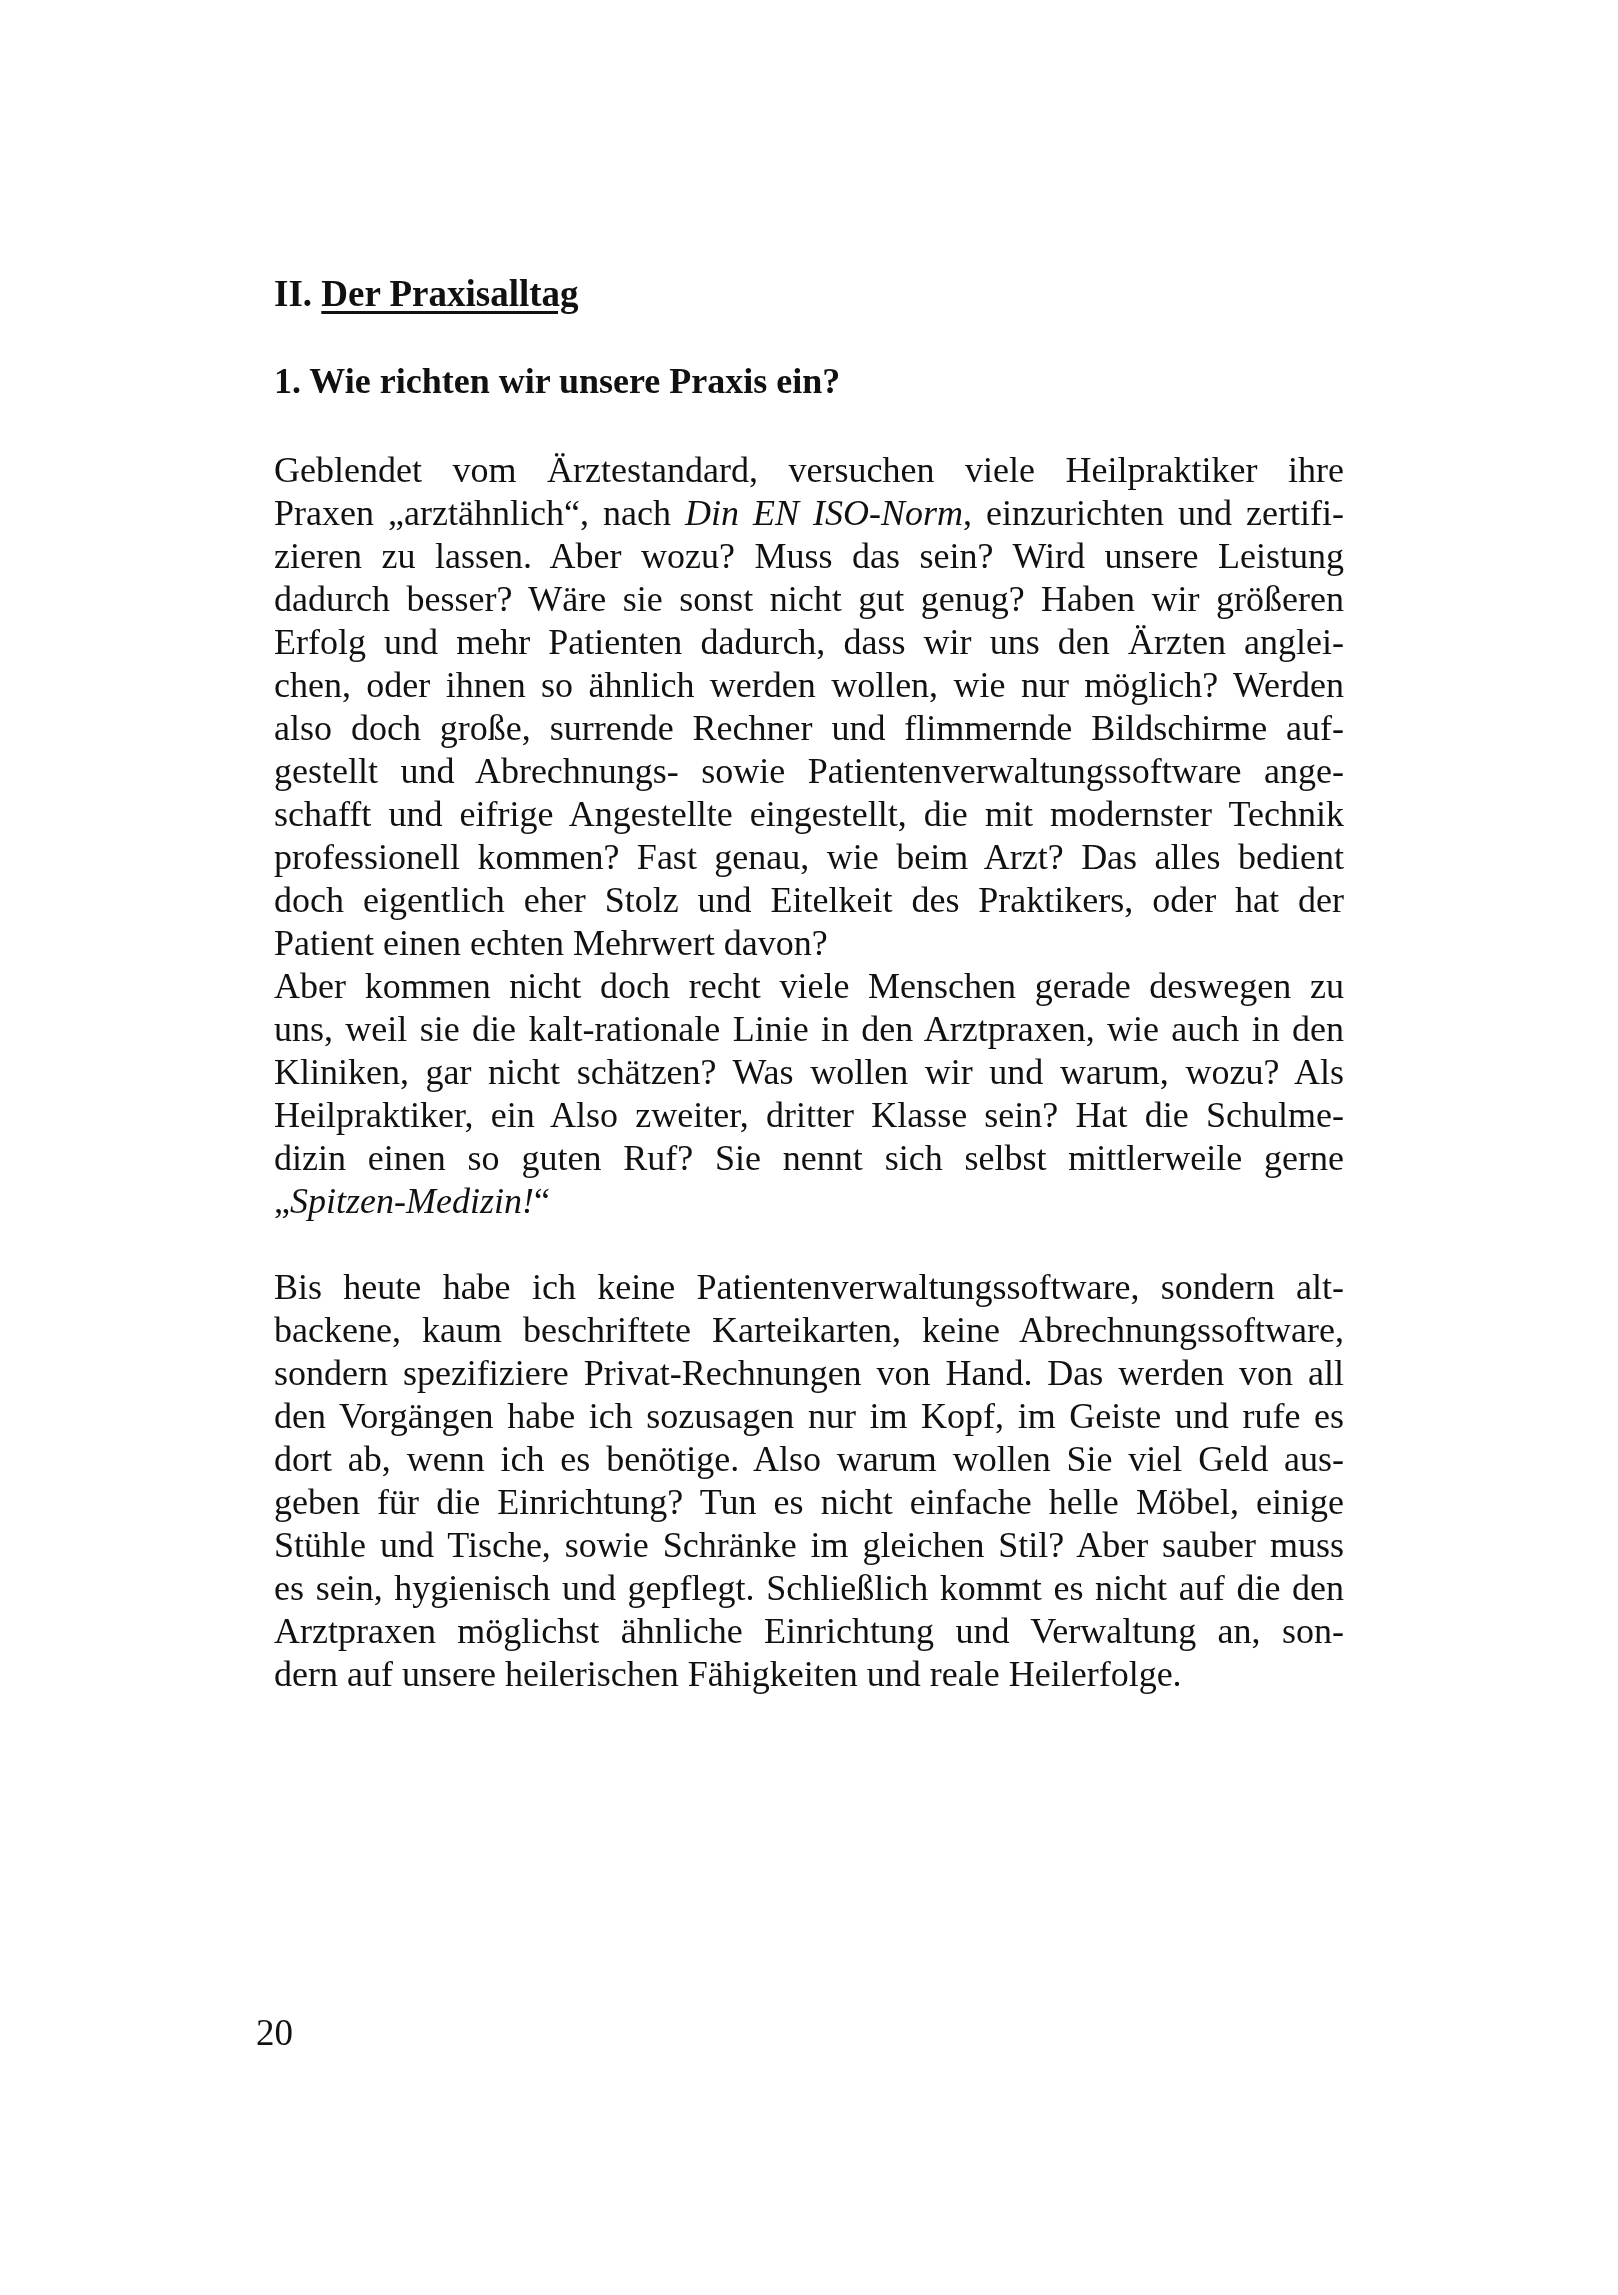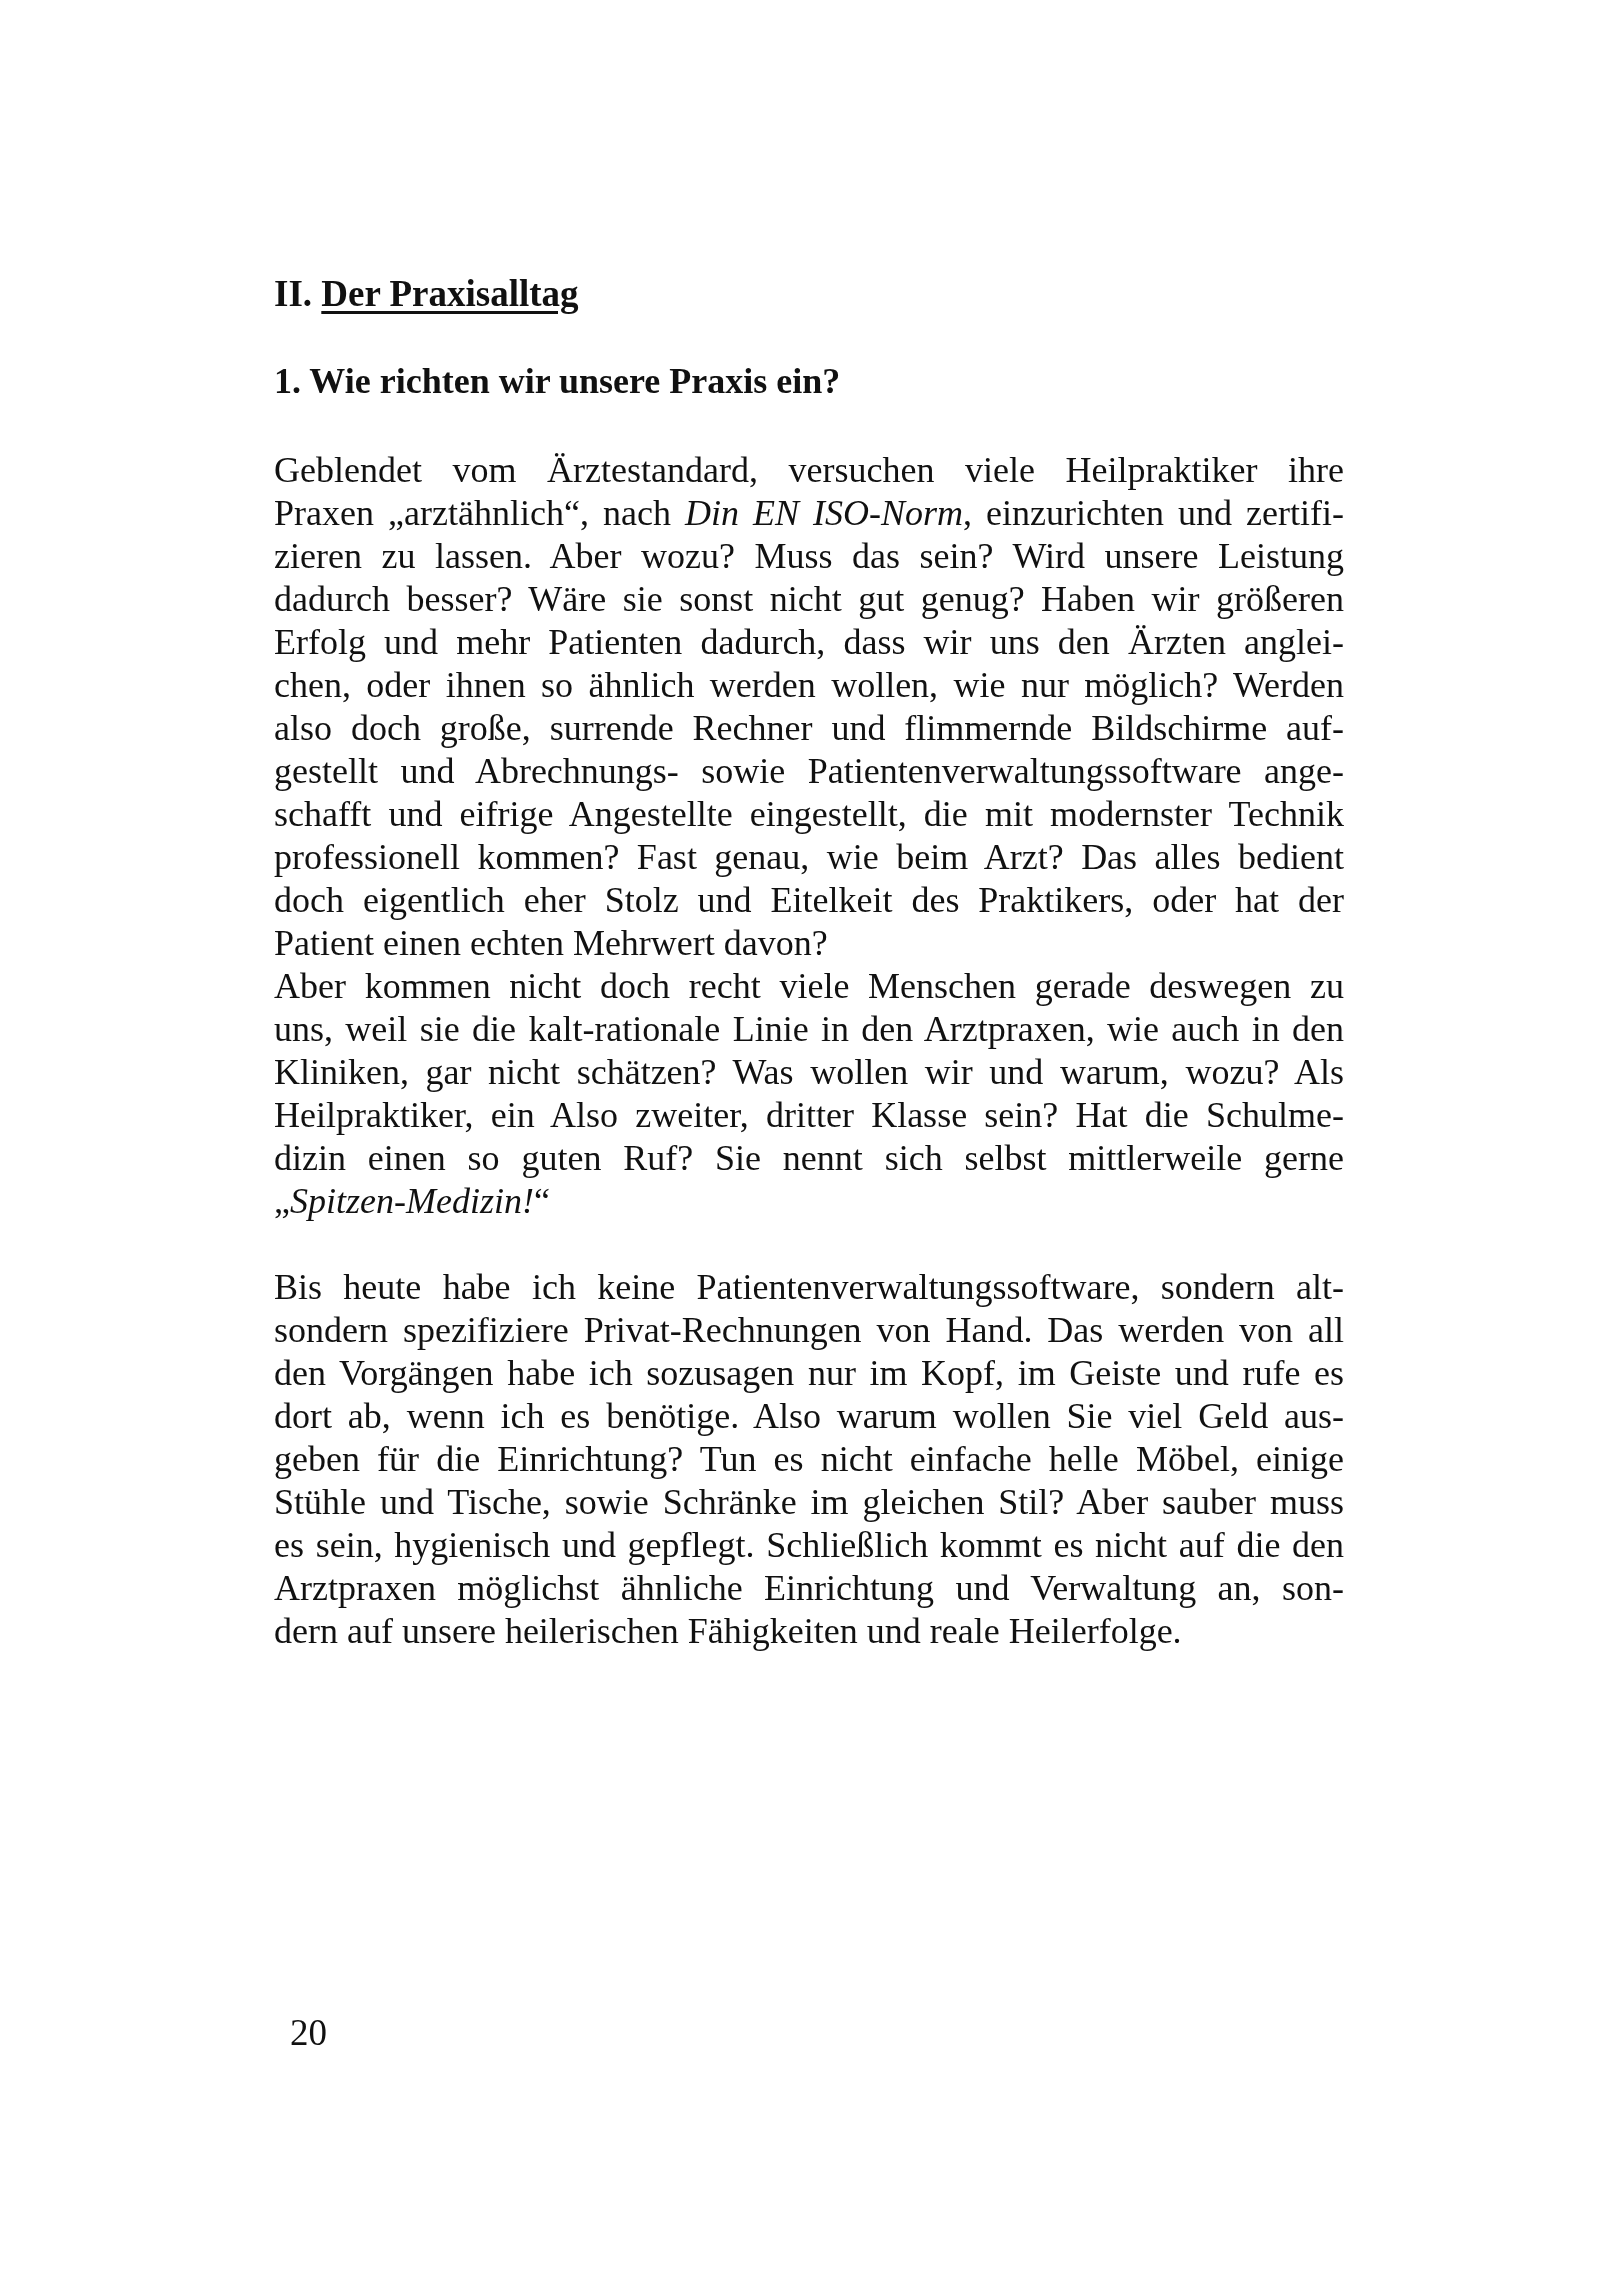--- a/index.html
+++ b/index.html
@@ -68,21 +68,21 @@
       height: 43px;
     }
     .line.last {
       text-align-last: left;
     }
     .line span.it {
       font-style: italic;
     }
     .page-number {
       position: absolute;
-      left: 290px;
+      left: 256px;
       top: 2014px;
       font-size: 37px;
       line-height: 37px;
       text-align: right;
     }
   </style>
 </head>
 <body>
 
 <div class="page">
@@ -114,20 +114,21 @@
       <span class="line">Aber kommen nicht doch recht viele Menschen gerade deswegen zu</span>
       <span class="line">uns, weil sie die kalt-rationale Linie in den Arztpraxen, wie auch in den</span>
       <span class="line">Kliniken, gar nicht schätzen? Was wollen wir und warum, wozu? Als</span>
       <span class="line">Heilpraktiker, ein Also zweiter, dritter Klasse sein? Hat die Schulme-</span>
       <span class="line">dizin einen so guten Ruf? Sie nennt sich selbst mittlerweile gerne</span>
       <span class="line last"><span>„</span><span class="it">Spitzen-Medizin!</span><span>“</span></span>
     </div>
 
     <div class="body-text para-gap">
       <span class="line">Bis heute habe ich keine Patientenverwaltungssoftware, sondern alt-</span>
+      <span class="line">backene, kaum beschriftete Karteikarten, keine Abrechnungssoftware,</span>
       <span class="line">sondern spezifiziere Privat-Rechnungen von Hand. Das werden von all</span>
       <span class="line">den Vorgängen habe ich sozusagen nur im Kopf, im Geiste und rufe es</span>
       <span class="line">dort ab, wenn ich es benötige. Also warum wollen Sie viel Geld aus-</span>
       <span class="line">geben für die Einrichtung? Tun es nicht einfache helle Möbel, einige</span>
       <span class="line">Stühle und Tische, sowie Schränke im gleichen Stil? Aber sauber muss</span>
       <span class="line">es sein, hygienisch und gepflegt. Schließlich kommt es nicht auf die den</span>
       <span class="line">Arztpraxen möglichst ähnliche Einrichtung und Verwaltung an, son-</span>
       <span class="line last">dern auf unsere heilerischen Fähigkeiten und reale Heilerfolge.</span>
     </div>
 

